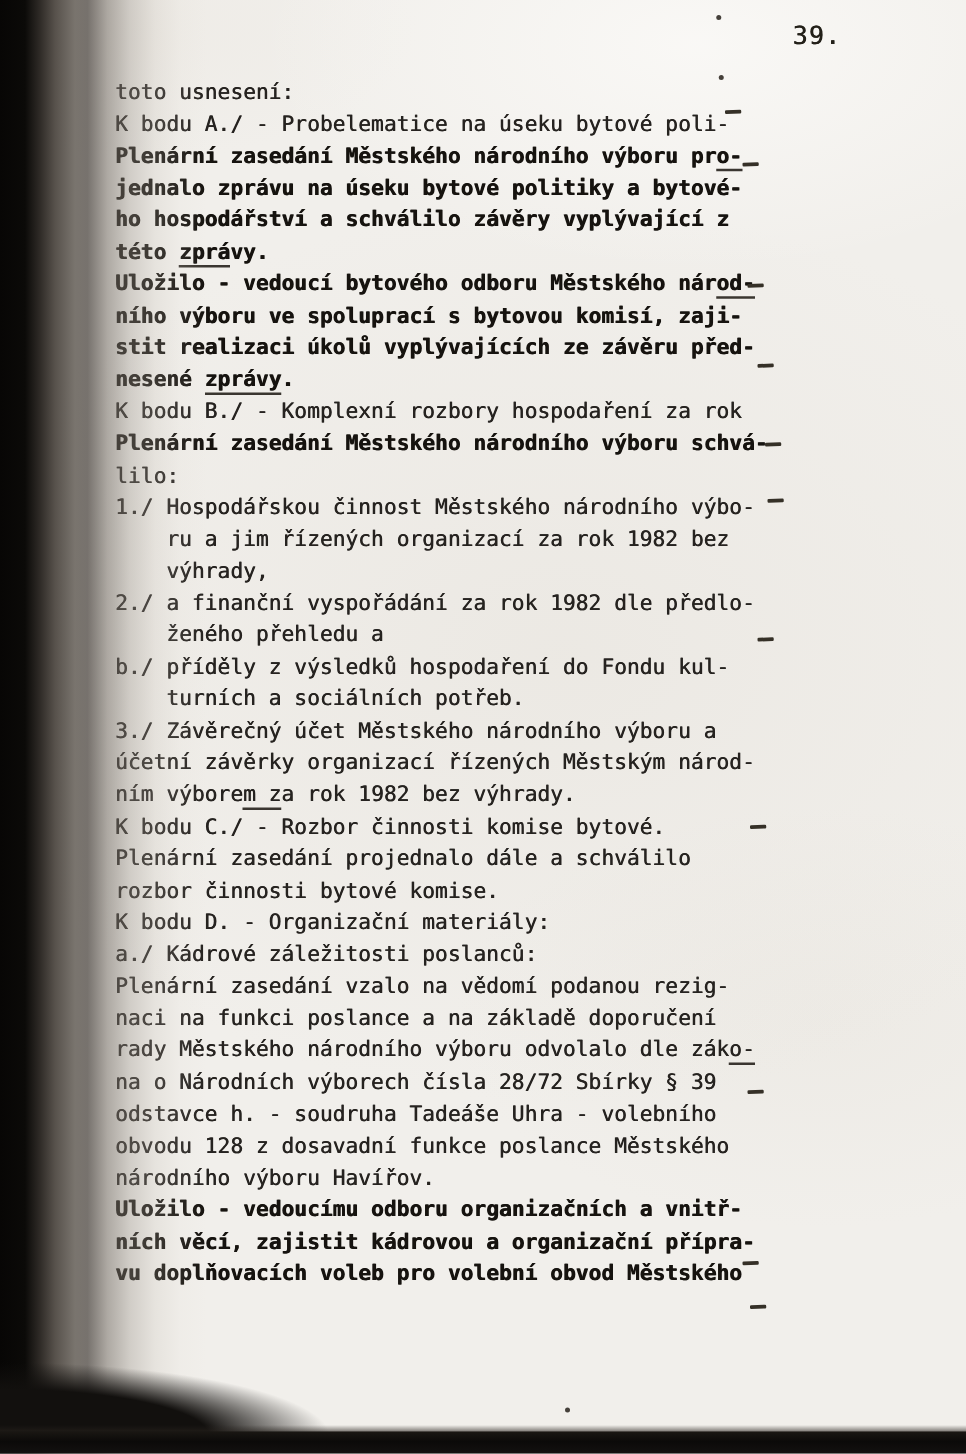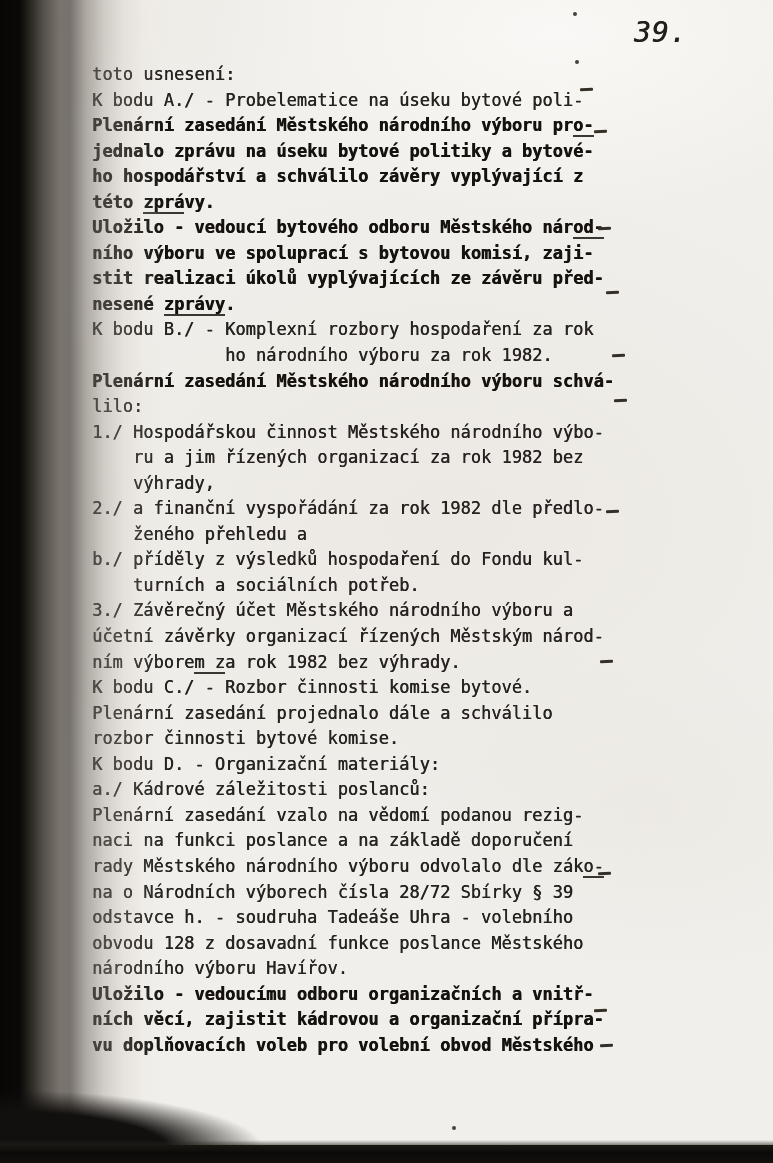--- a/index.html
+++ b/index.html
@@ -22,23 +22,22 @@
   }
   .text-block {
     position:absolute; left:92px; top:62px; z-index:1;
     font-size:17px; line-height:25.55px; color:#262320;
   }
   .line { white-space:pre; height:25.55px; text-shadow:0.4px 0 0 currentColor; }
   .line.bold { font-weight:bold; color:#16130f; text-shadow:0.5px 0 0 currentColor; }
   .uline { border-bottom:2px solid rgba(38,33,28,0.9); }
   .page-number {
     position:absolute; left:634px; top:16px; z-index:1;
-    font-size:28px; letter-spacing:1px; color:#232019;
+    font-size:20px; letter-spacing:1px; color:#232019;
     text-shadow:0.4px 0 0 currentColor;
-    font-style:italic;
   }
   .left-edge {
     position:absolute; left:0; top:0; bottom:0; width:165px; z-index:3; pointer-events:none;
     background:linear-gradient(90deg,
       #070605 0px, #0b0a08 20px,
       #2f2b27 32px, rgba(74,68,62,0.92) 44px,
       rgba(88,82,75,0.78) 60px, rgba(72,66,61,0.72) 70px,
       rgba(112,105,97,0.52) 86px, rgba(152,145,136,0.36) 104px,
       rgba(192,185,175,0.22) 124px, rgba(220,214,205,0.10) 144px,
       rgba(220,214,205,0) 165px);
@@ -72,21 +71,20 @@
       <div class="line">K bodu A./ - Probelematice na úseku bytové poli-</div>
       <div class="line bold">Plenární zasedání Městského národního výboru pr<span class="uline">o-</span></div>
       <div class="line bold">jednalo zprávu na úseku bytové politiky a bytové-</div>
       <div class="line bold">ho hospodářství a schválilo závěry vyplývající z</div>
       <div class="line bold">této <span class="uline">zprá</span>vy.</div>
       <div class="line bold">Uložilo - vedoucí bytového odboru Městského nár<span class="uline">od-</span></div>
       <div class="line bold">ního výboru ve spoluprací s bytovou komisí, zaji-</div>
       <div class="line bold">stit realizaci úkolů vyplývajících ze závěru před-</div>
       <div class="line bold">nesené <span class="uline">zprávy</span>.</div>
       <div class="line">K bodu B./ - Komplexní rozbory hospodaření za rok</div>
-      <div class="line">             ho národního výboru za rok 1982.</div>
       <div class="line bold">Plenární zasedání Městského národního výboru schvá-</div>
       <div class="line">lilo:</div>
       <div class="line">1./ Hospodářskou činnost Městského národního výbo-</div>
       <div class="line">    ru a jim řízených organizací za rok 1982 bez</div>
       <div class="line">    výhrady,</div>
       <div class="line">2./ a finanční vyspořádání za rok 1982 dle předlo-</div>
       <div class="line">    ženého přehledu a</div>
       <div class="line">b./ příděly z výsledků hospodaření do Fondu kul-</div>
       <div class="line">    turních a sociálních potřeb.</div>
       <div class="line">3./ Závěrečný účet Městského národního výboru a</div>

